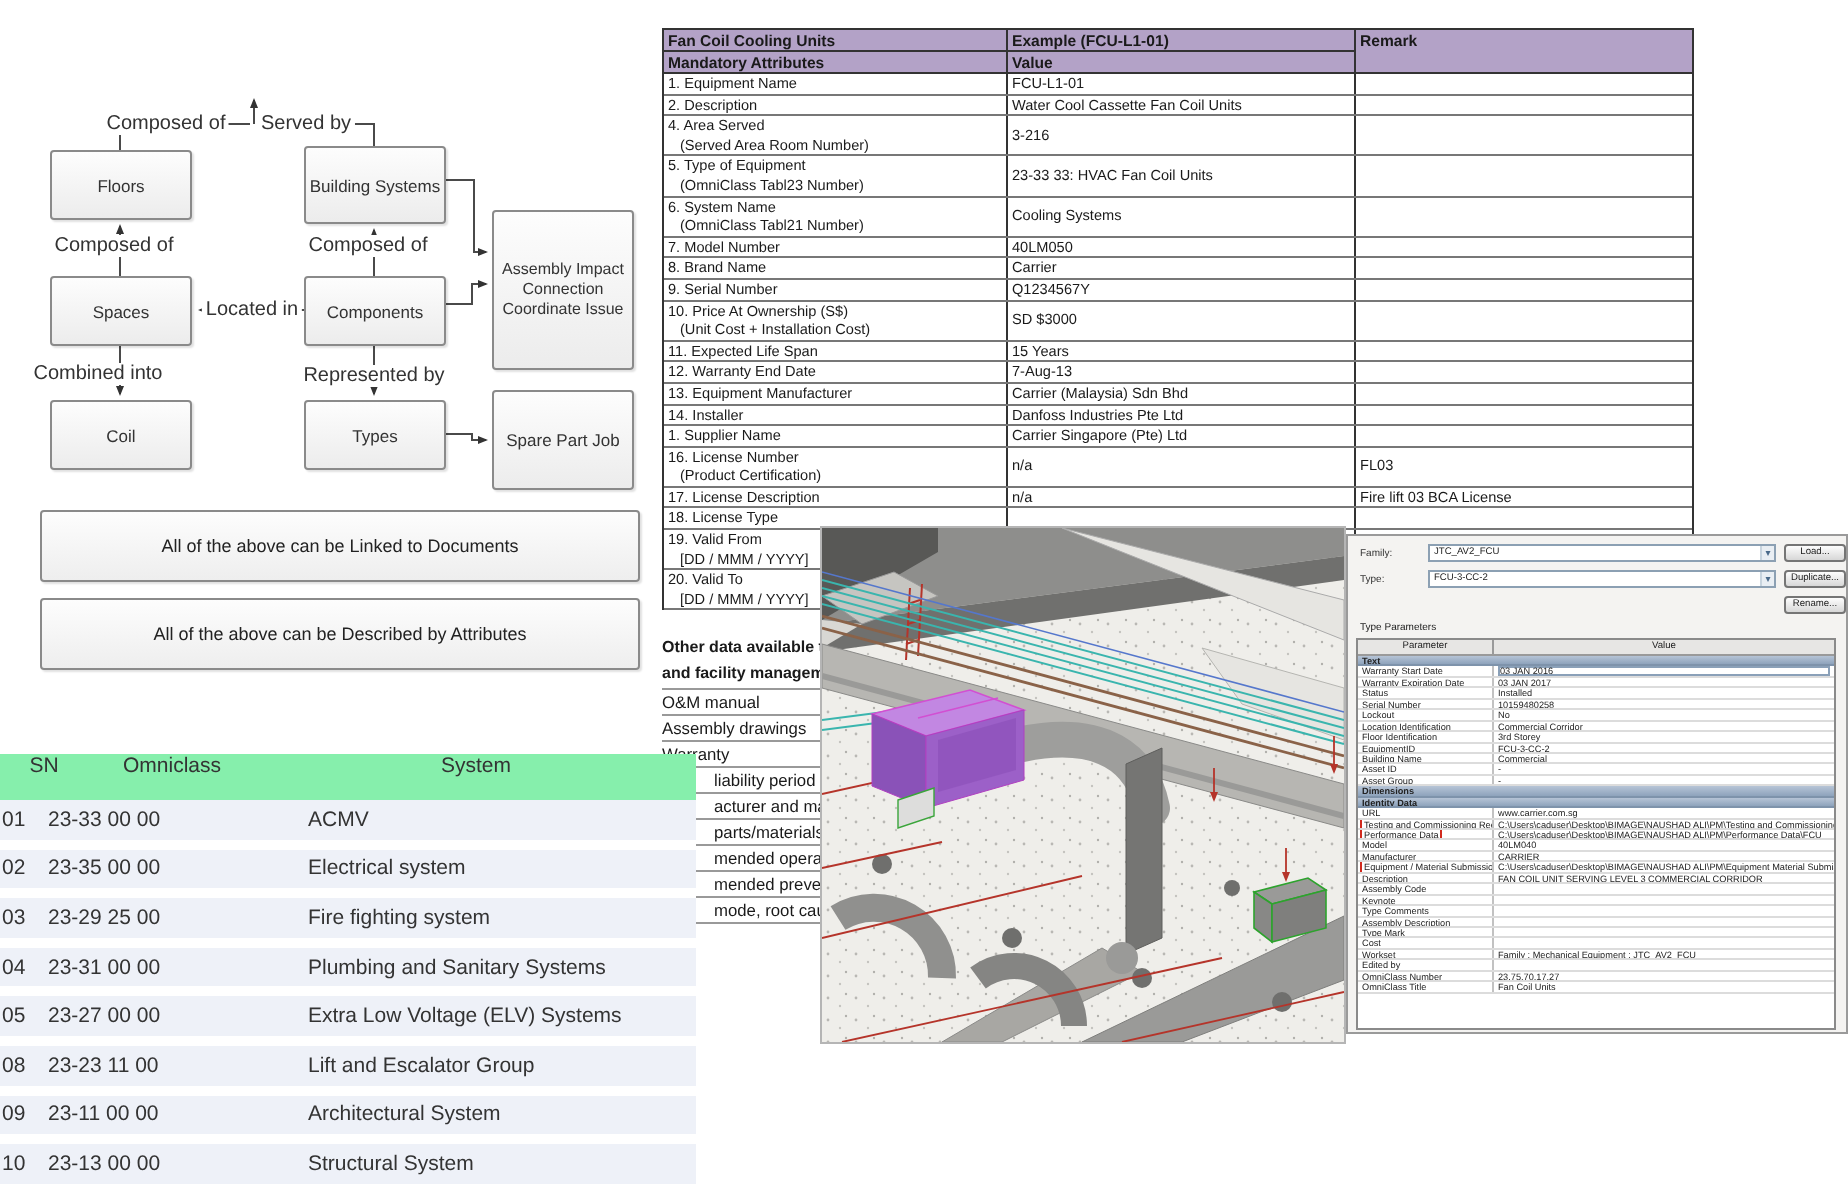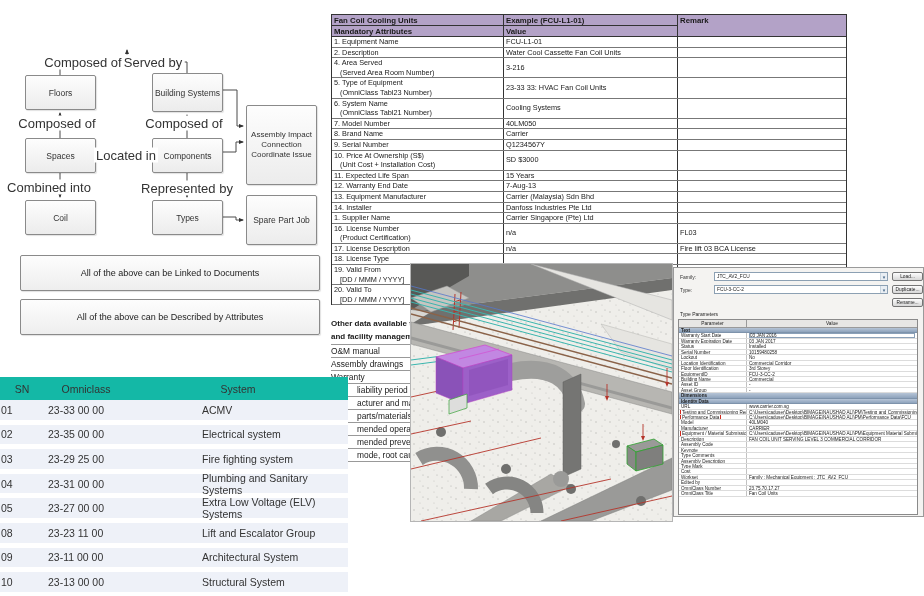--- a/index.html
+++ b/index.html
@@ -7,21 +7,21 @@
   #stage{position:relative;width:924px;height:596px;background:#fff;overflow:hidden;}
 
   
   #diagram{position:absolute;left:0;top:0;width:330px;height:345px;}
   #connectors{position:absolute;left:0;top:0;width:330px;height:250px;}
   .dnode{position:absolute;border:1px solid #8a8a8a;border-radius:2px;
     background:linear-gradient(180deg,#fdfdfd,#ececec);
     box-shadow:1px 1px 1px rgba(0,0,0,.12);
     display:flex;align-items:center;justify-content:center;text-align:center;
     font-size:8.5px;color:#333;line-height:10px;padding:1px;}
-  .elabel{position:absolute;transform:translate(-50%,-50%);font-size:13px;color:#333;
+  .elabel{position:absolute;transform:translate(-50%,-50%);font-size:10px;color:#333;
     background:#fff;padding:0 2px;white-space:nowrap;}
   .banner{position:absolute;left:20px;width:300px;height:36px;border:1px solid #8a8a8a;border-radius:2px;
     background:linear-gradient(180deg,#fdfdfd,#eeeeee);box-shadow:1px 1px 1px rgba(0,0,0,.12);
     display:flex;align-items:center;justify-content:center;font-size:9px;color:#222;}
 
   
   #fcu{position:absolute;left:331px;top:14px;width:516px;border:1px solid #333;border-bottom:none;font-size:7.3px;color:#1a1a1a;background:#fff;}
   .fhead{display:grid;grid-template-columns:172px 174px 168px;grid-template-rows:11px 11px;}
   .fhead .hc{background:#b3a2c7;border-right:1px solid #333;border-bottom:1px solid #333;
     font-weight:bold;font-size:7.8px;padding:0 2px;display:flex;align-items:center;}
@@ -38,26 +38,26 @@
   
   #notes{position:absolute;left:331px;top:317px;width:80px;color:#1a1a1a;}
   .nhead{font-weight:bold;font-size:8px;line-height:13px;white-space:nowrap;overflow:hidden;}
   .nitem{font-size:8.4px;line-height:12.9px;height:13px;border-bottom:1px solid #999;
     white-space:nowrap;overflow:hidden;}
   .nitem.indent{padding-left:26px;}
   .nhr{border-bottom:1px solid #999;height:2px;}
 
   
   #systbl{position:absolute;left:0;top:377px;width:348px;color:#333;}
-  .shead{display:flex;height:23px;background:#14b8a6;align-items:center;font-size:10.5px;}
+  .shead{display:flex;height:23px;background:#86efac;font-size:10.5px;}
   .shead .h1{width:44px;text-align:center;}
   .shead .h2{width:84px;text-align:center;}
   .shead .h3{flex:1;text-align:center;}
   .srow{display:flex;height:24.6px;background:#eef1f8;border-bottom:5px solid #fff;
-    align-items:center;font-size:10.5px;gap:24px;}
+    align-items:center;font-size:10.5px;}
   .srow .c1{width:24px;padding-left:1px;}
   .srow .c2{width:106px;}
   .srow .c3{flex:1;padding-left:24px;}
 
   
   #viewport{position:absolute;left:410px;top:263px;width:263px;height:259px;z-index:5;
     border:1px solid #b5b5b5;background:#efeeea;overflow:hidden;}
   #viewport svg{display:block;}
 
   

